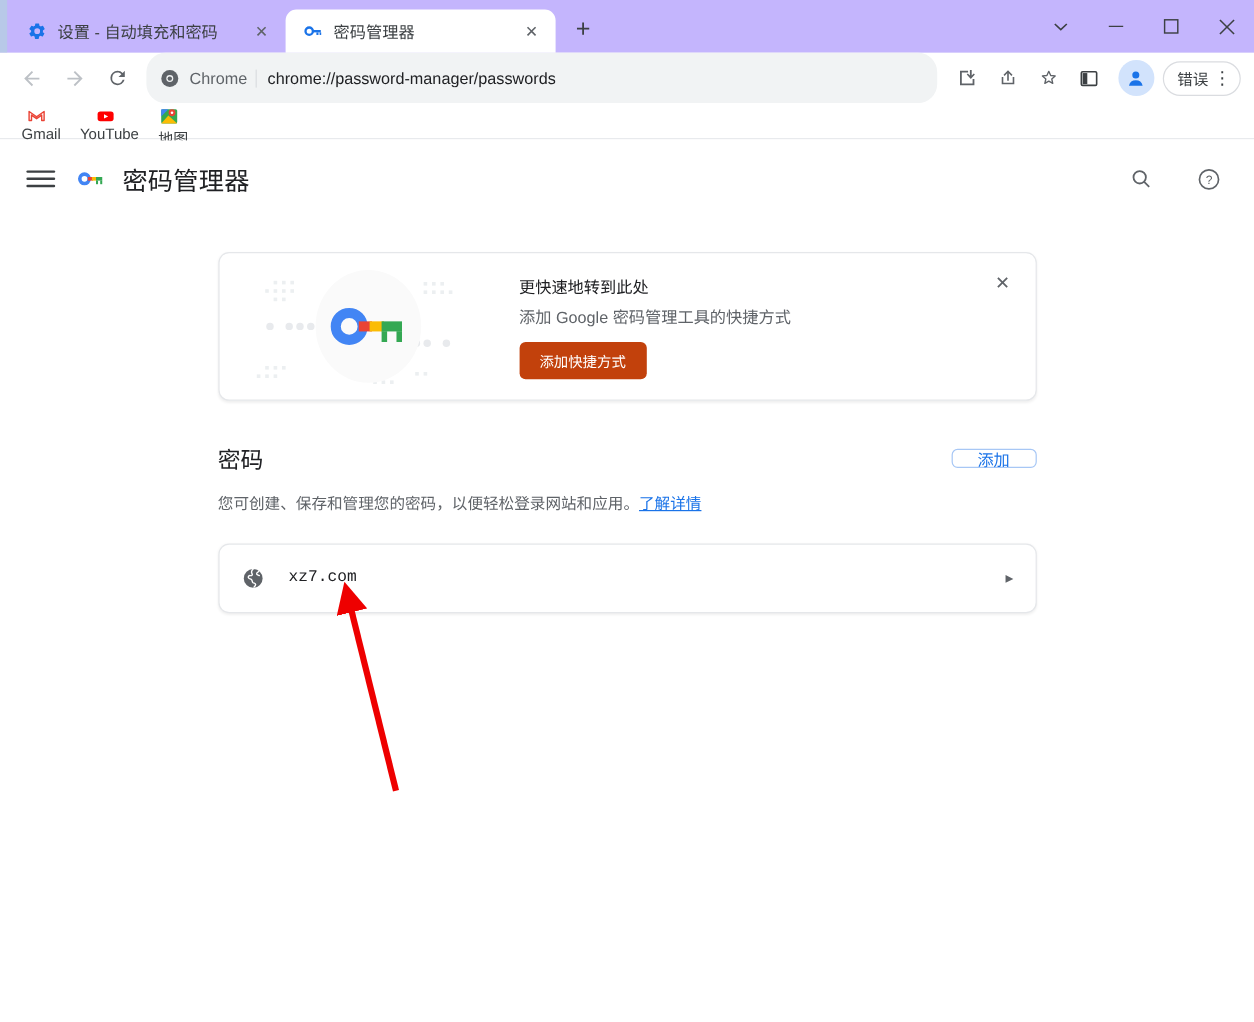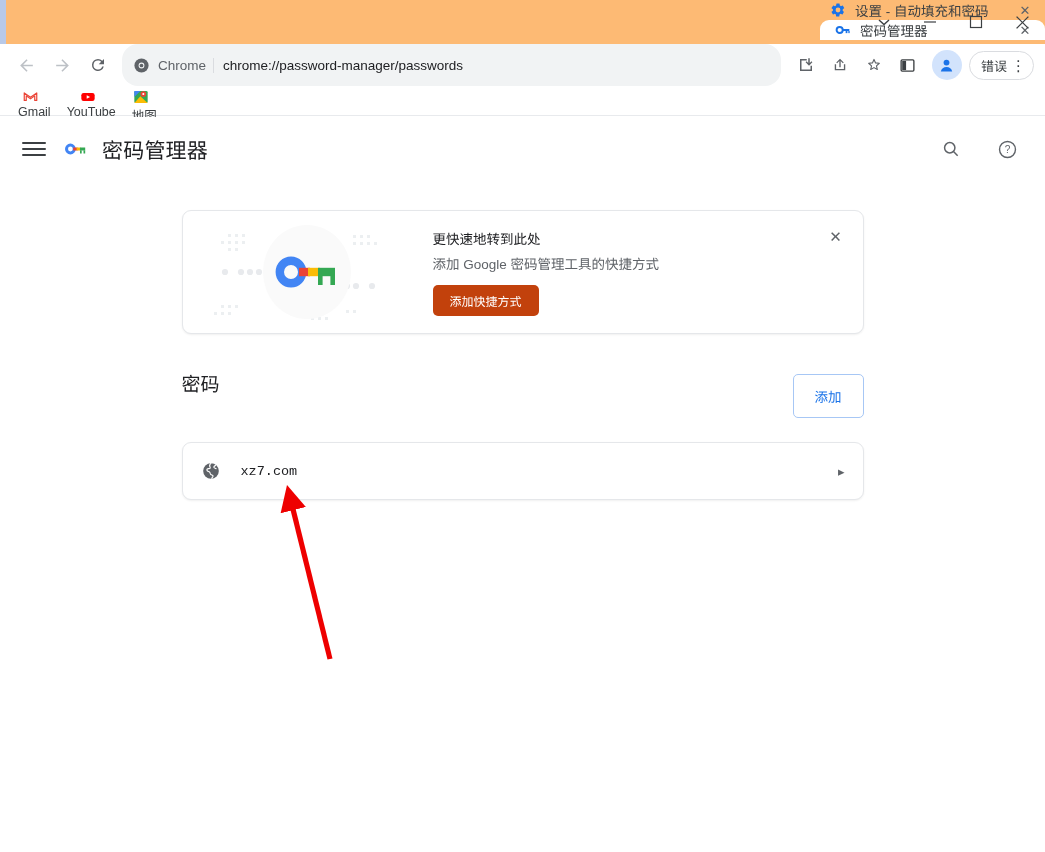--- a/index.html
+++ b/index.html
@@ -7,22 +7,22 @@
     width: 1045px; height: 852px;
     font-family: "Liberation Sans", "DejaVu Sans", sans-serif;
     background: #ffffff;
     overflow: hidden;
   }
   #app { position: relative; width: 1045px; height: 852px; background:#fff; }
 
   
   .tabstrip {
     position: absolute; left:0; top:0; width:1045px; height:44px;
-    background:#fdba74;
-    display:flex; align-items:flex-end;flex-direction:column;
+    background:#c4b5fd;
+    display:flex; align-items:flex-end;
   }
   .tabstrip-edge { position:absolute; left:0; top:0; width:6px; height:44px; background:#b8c9e8; }
   .tab {
     position:relative; height:36px; display:flex; align-items:center;
     padding:0 10px 0 14px; border-radius:9px 9px 0 0;
     font-size:13px; color:#3c4043; white-space:nowrap;
   }
   .tab.inactive { width:230px; margin-left:8px; background:transparent; }
   .tab.active   { width:225px; background:#ffffff; }
   .tab .fav { width:17px; height:17px; flex:0 0 17px; margin-right:9px; display:flex; align-items:center; justify-content:center; }
@@ -123,21 +123,21 @@
   }
   .promo-close {
     position:absolute; right:14px; top:12px; width:26px; height:26px;
     border-radius:50%; display:flex; align-items:center; justify-content:center;
     color:#5f6368; font-size:15px; line-height:1;
   }
 
   .sect-head { display:flex; align-items:flex-start; margin-top:40px; }
   .sect-title { font-size:19px; color:#202124; flex:1 1 auto; line-height:1.2; }
   .addbtn {
-    height:44px; padding:0 21px; background:#fff; color:#1a73e8;
+    height:16px; padding:0 21px; background:#fff; color:#1a73e8;
     border:1px solid #a7c7f5; border-radius:5px; font-size:13.5px;
     font-family:"Liberation Sans", sans-serif;
     display:flex; align-items:center; justify-content:center;
   }
   .sect-desc { margin-top:14px; font-size:13px; color:#5f6368; line-height:1.4; }
   .sect-desc a { color:#1a73e8; text-decoration:underline; }
 
   .pwlist {
     margin-top:24px; background:#fff; border:1px solid #e5e7ea; border-radius:9px;
     box-shadow:0 1px 2px rgba(60,64,67,.08);
@@ -405,20 +405,23 @@
             <button class="promo-btn">添加快捷方式</button>
           </div>
           <div class="promo-close">✕</div>
         </div>
 
         <div class="sect-head">
           <div class="sect-title">密码</div>
           <button class="addbtn">添加</button>
         </div>
 
+        <div class="sect-desc">
+          <span>您可创建、保存和管理您的密码，以便轻松登录网站和应用。</span><a href="#">了解详情</a>
+        </div>
 
         <div class="pwlist">
           <div class="pwrow">
             <span class="favglobe">
               <svg width="20" height="20" viewBox="0 0 24 24">
                 <circle cx="12" cy="12" r="9.4" fill="#5f6368"></circle>
                 <path d="M12 2.6c-1.4 1.3-2.1 3.1-1.2 4.6.9 1.5-.4 2.2-1.6 2-1.3-.2-2.4.6-2 2 .3 1.3 2 1.2 3 1.9 1.1.8.5 2.4 1.6 3.2 1 .7 2.4.3 2.6 1.6.2 1.2-.9 2-1.6 2.8" fill="none" stroke="#fff" stroke-width="1.4" stroke-linecap="round"></path>
                 <path d="M17.5 5.2c-1 .5-2.3 1.1-2.1 2.3.2 1.2 1.8 1 2.7 1.7" fill="none" stroke="#fff" stroke-width="1.4" stroke-linecap="round"></path>
               </svg>
             </span>

